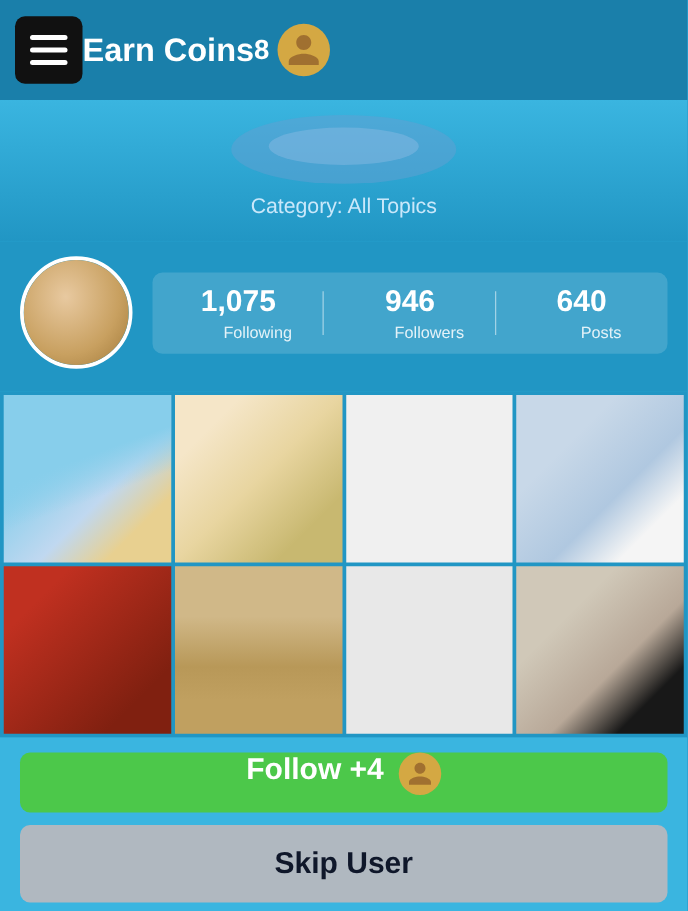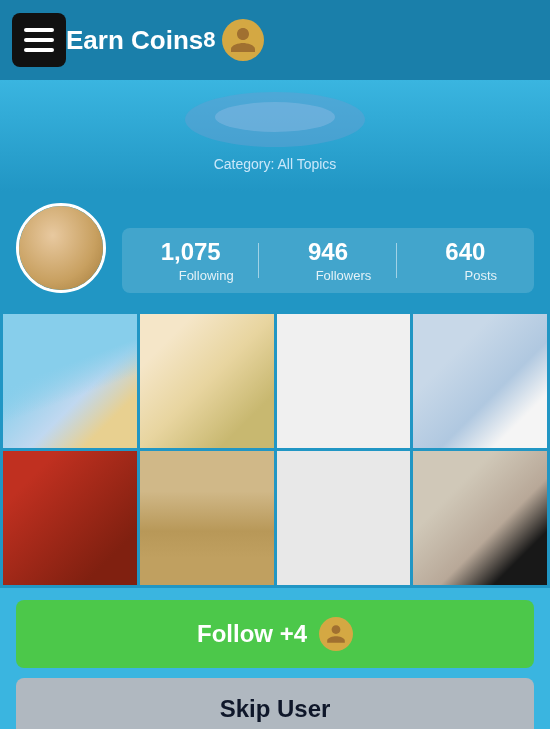--- a/index.html
+++ b/index.html
@@ -107,30 +107,30 @@
       height: 30px;
       background: rgba(150, 190, 230, 0.4);
       border-radius: 50%;
       position: absolute;
       top: 10px;
       left: 30px;
     }
 
     .category-label {
       color: rgba(220, 240, 255, 0.9);
-      font-size: 14px;
+      font-size: 17px;
       font-weight: 400;
       margin-top: 4px;
     }
 
     
     .profile-section {
       background: #2196c4;
       display: flex;
-      align-items: flex-end;
+      align-items: center;
       padding: 12px 16px 18px;
       gap: 16px;
     }
 
     .profile-avatar {
       width: 90px;
       height: 90px;
       border-radius: 50%;
       background: linear-gradient(135deg, #c8a882 40%, #e8c9a0 70%, #d4b890 100%);
       border: 3px solid white;
@@ -227,23 +227,22 @@
       background: #3ab5e0;
       display: flex;
       flex-direction: column;
       gap: 10px;
     }
 
     .follow-btn {
       background: #4cc84a;
       border: none;
       border-radius: 8px;
-      height: 68px;
-      display: flex;
-      align-items: center;
+      height: 48px;
+      display: flex;
       justify-content: center;
       gap: 12px;
       cursor: pointer;
       width: 100%;
     }
 
     .follow-btn-text {
       font-size: 24px;
       font-weight: bold;
       color: white;

